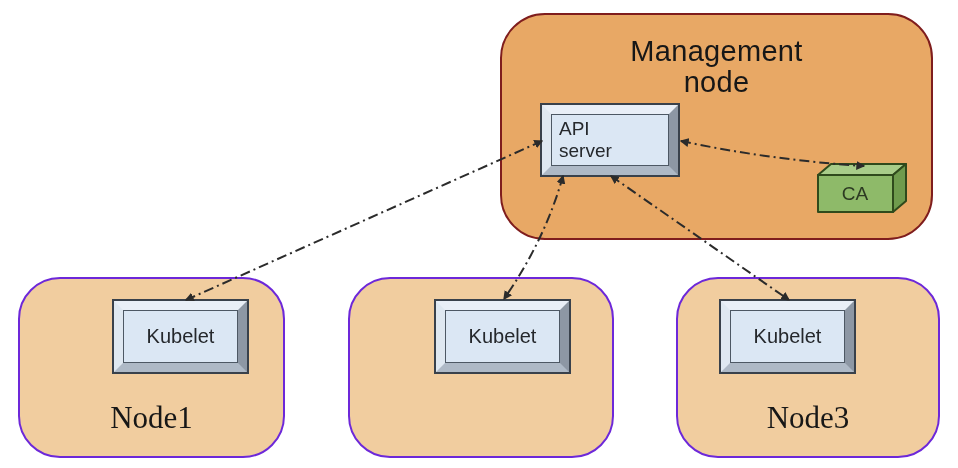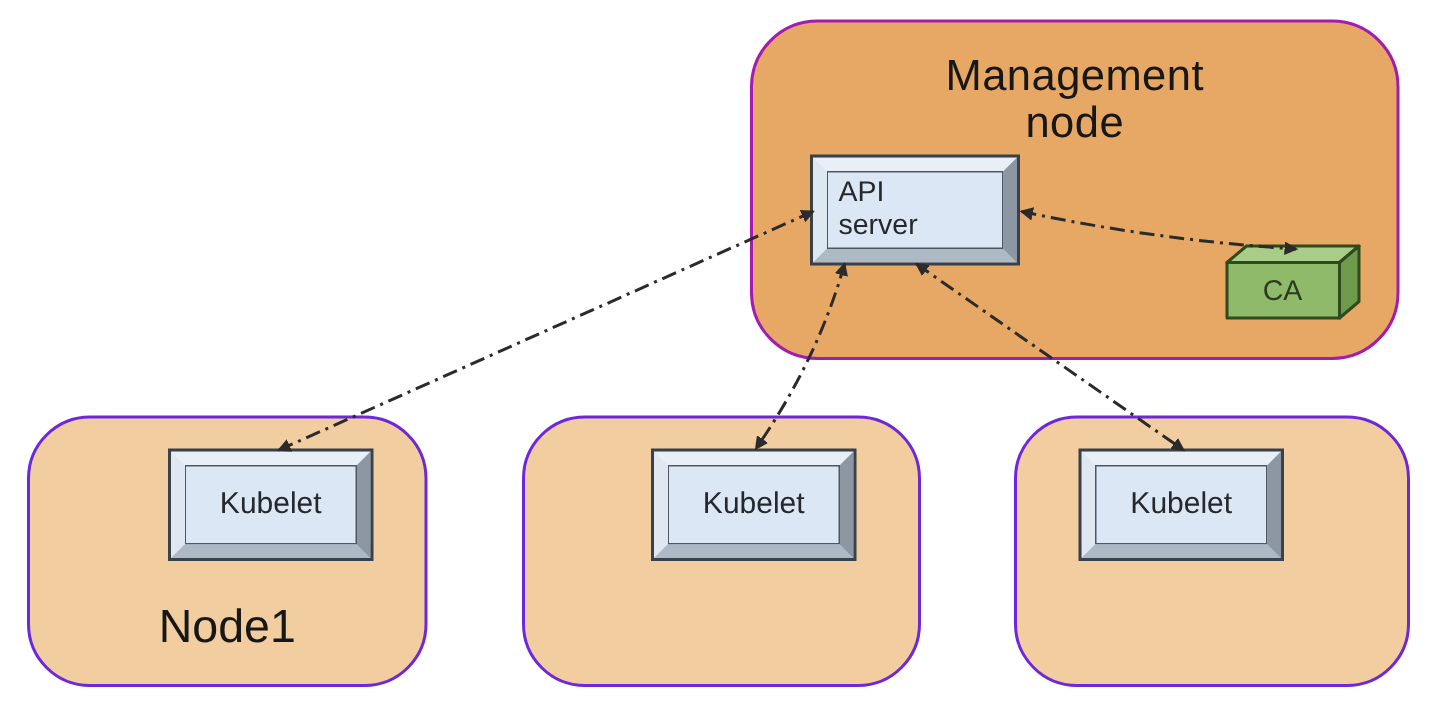--- a/index.html
+++ b/index.html
@@ -3,37 +3,37 @@
 <meta charset="utf-8">
 <style>
   html,body{margin:0;padding:0;background:#ffffff;}
   .canvas{
     position:relative;width:958px;height:468px;background:#ffffff;overflow:hidden;
     font-family:"Liberation Sans",sans-serif;color:#1c1c1c;
   }
   
   .mgmt{
     position:absolute;left:500px;top:13px;width:433px;height:227px;box-sizing:border-box;
-    background:#e8a865;border:2px solid #a21caf;border-radius:45px;z-index:1;
+    background:#e8a865;border:2px solid #7f1d1d;border-radius:45px;z-index:1;
   }
   .node{
     position:absolute;top:277px;height:181px;box-sizing:border-box;
     background:#f1cd9f;border:2px solid #6d28d9;border-radius:42px;z-index:1;
   }
   .node-1{left:18px;width:267px;}
   .node-2{left:348px;width:266px;}
   .node-3{left:676px;width:264px;}
   
   .mgmt-title{
     position:absolute;left:0;right:0;top:21px;text-align:center;
     font-size:29px;line-height:31px;white-space:pre-line;letter-spacing:.3px;color:#171717;
   }
   .node-label{
     position:absolute;left:0;right:0;top:122px;text-align:center;
-    font-size:31px;line-height:33px;color:#171717;
+    font-size:31px;line-height:33px;color:#171717;font-family:Liberation Serif, serif;
   }
   
   .bevel-box{
     position:absolute;box-sizing:border-box;
     background:#dbe7f4;
     border:9px solid;
     border-color:#e9eff7 #8d97a4 #aeb9c6 #dfe8f1; 
     outline:2px solid #39414b;
     box-shadow:inset 0 0 0 1px #4d5864;
     display:flex;align-items:center;justify-content:center;
@@ -89,20 +89,21 @@
   <div class="node node-2">
     <div class="bevel-box kubelet-box kubelet-2">
       <div class="kubelet-label">Kubelet</div>
     </div>
   </div>
 
   <div class="node node-3">
     <div class="bevel-box kubelet-box kubelet-3">
       <div class="kubelet-label">Kubelet</div>
     </div>
+    <div class="node-label">Node3</div>
   </div>
 
   <svg class="arrows" width="958" height="468" viewBox="0 0 958 468" xmlns="http://www.w3.org/2000/svg">
     <defs>
       <marker id="arrow" viewBox="0 0 10 10" refX="8.5" refY="5" markerWidth="9" markerHeight="9" markerUnits="userSpaceOnUse" orient="auto-start-reverse">
         <path d="M 0 0 L 10 5 L 0 10 z" fill="#2b2b2b"></path>
       </marker>
     </defs>
     <path class="edge" d="M 542 141 L 186 300" marker-start="url(#arrow)" marker-end="url(#arrow)"></path>
     <path class="edge" d="M 563 176 Q 545 240 504 299" marker-start="url(#arrow)" marker-end="url(#arrow)"></path>

